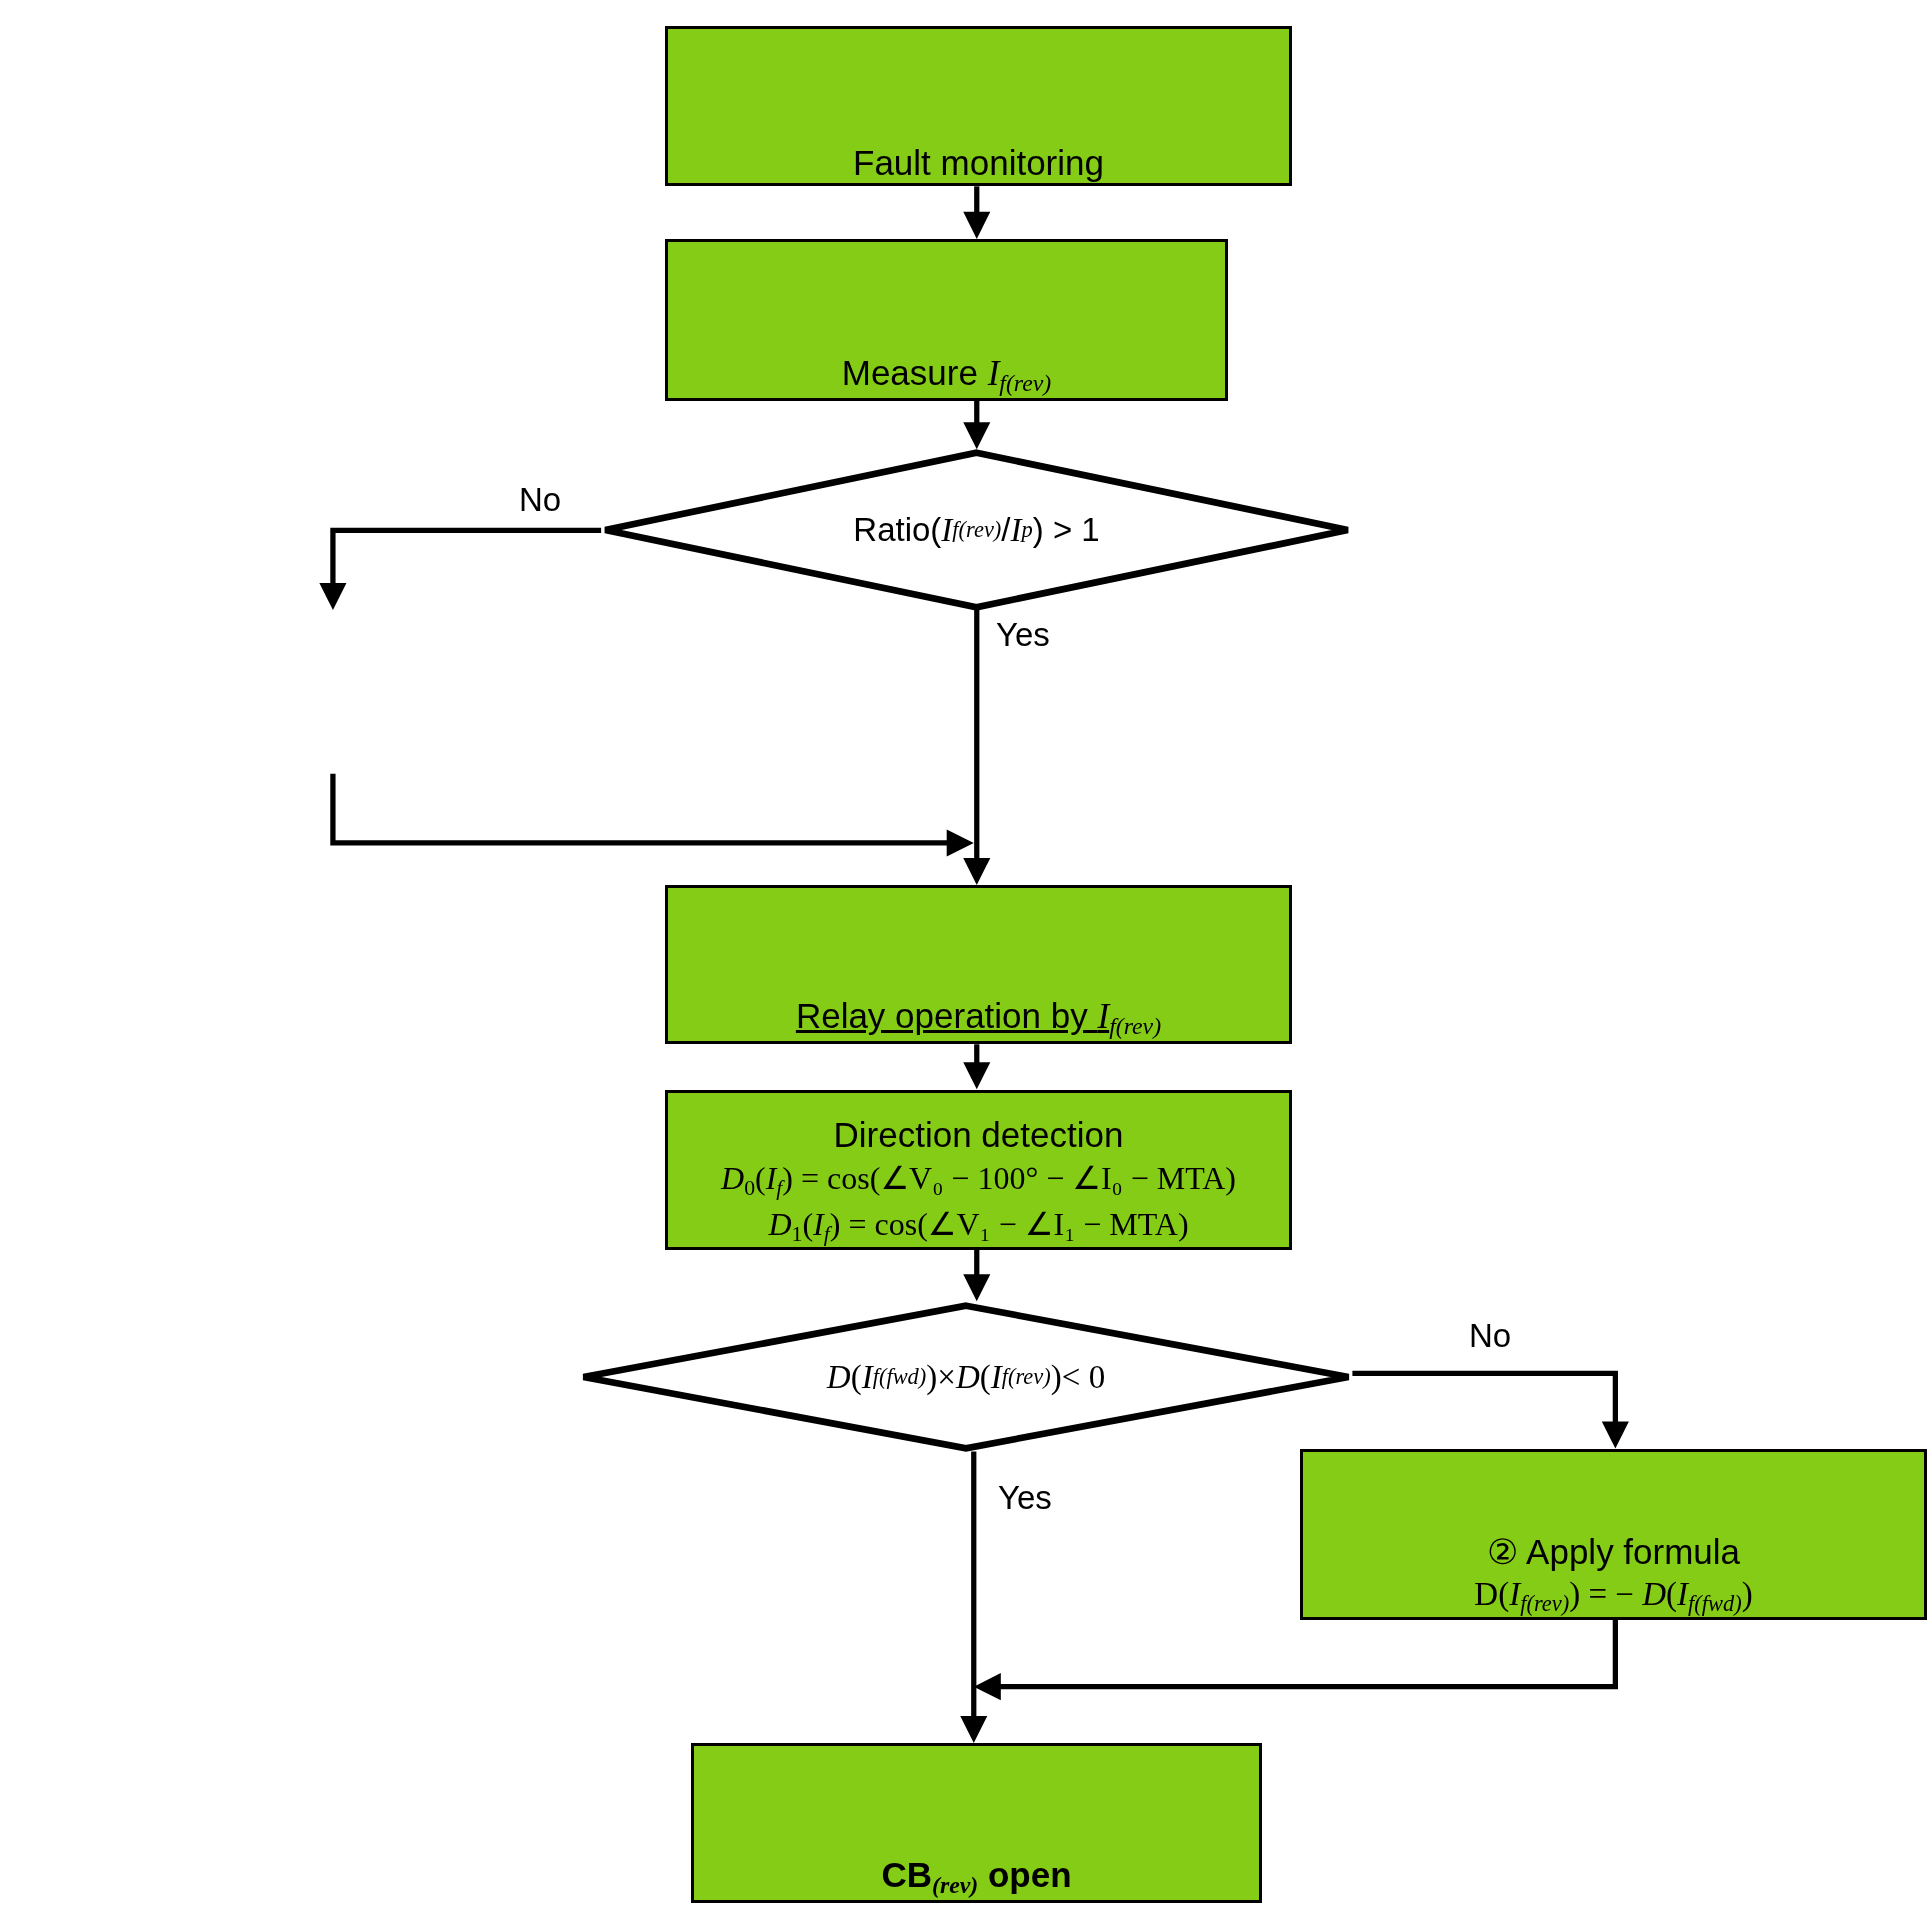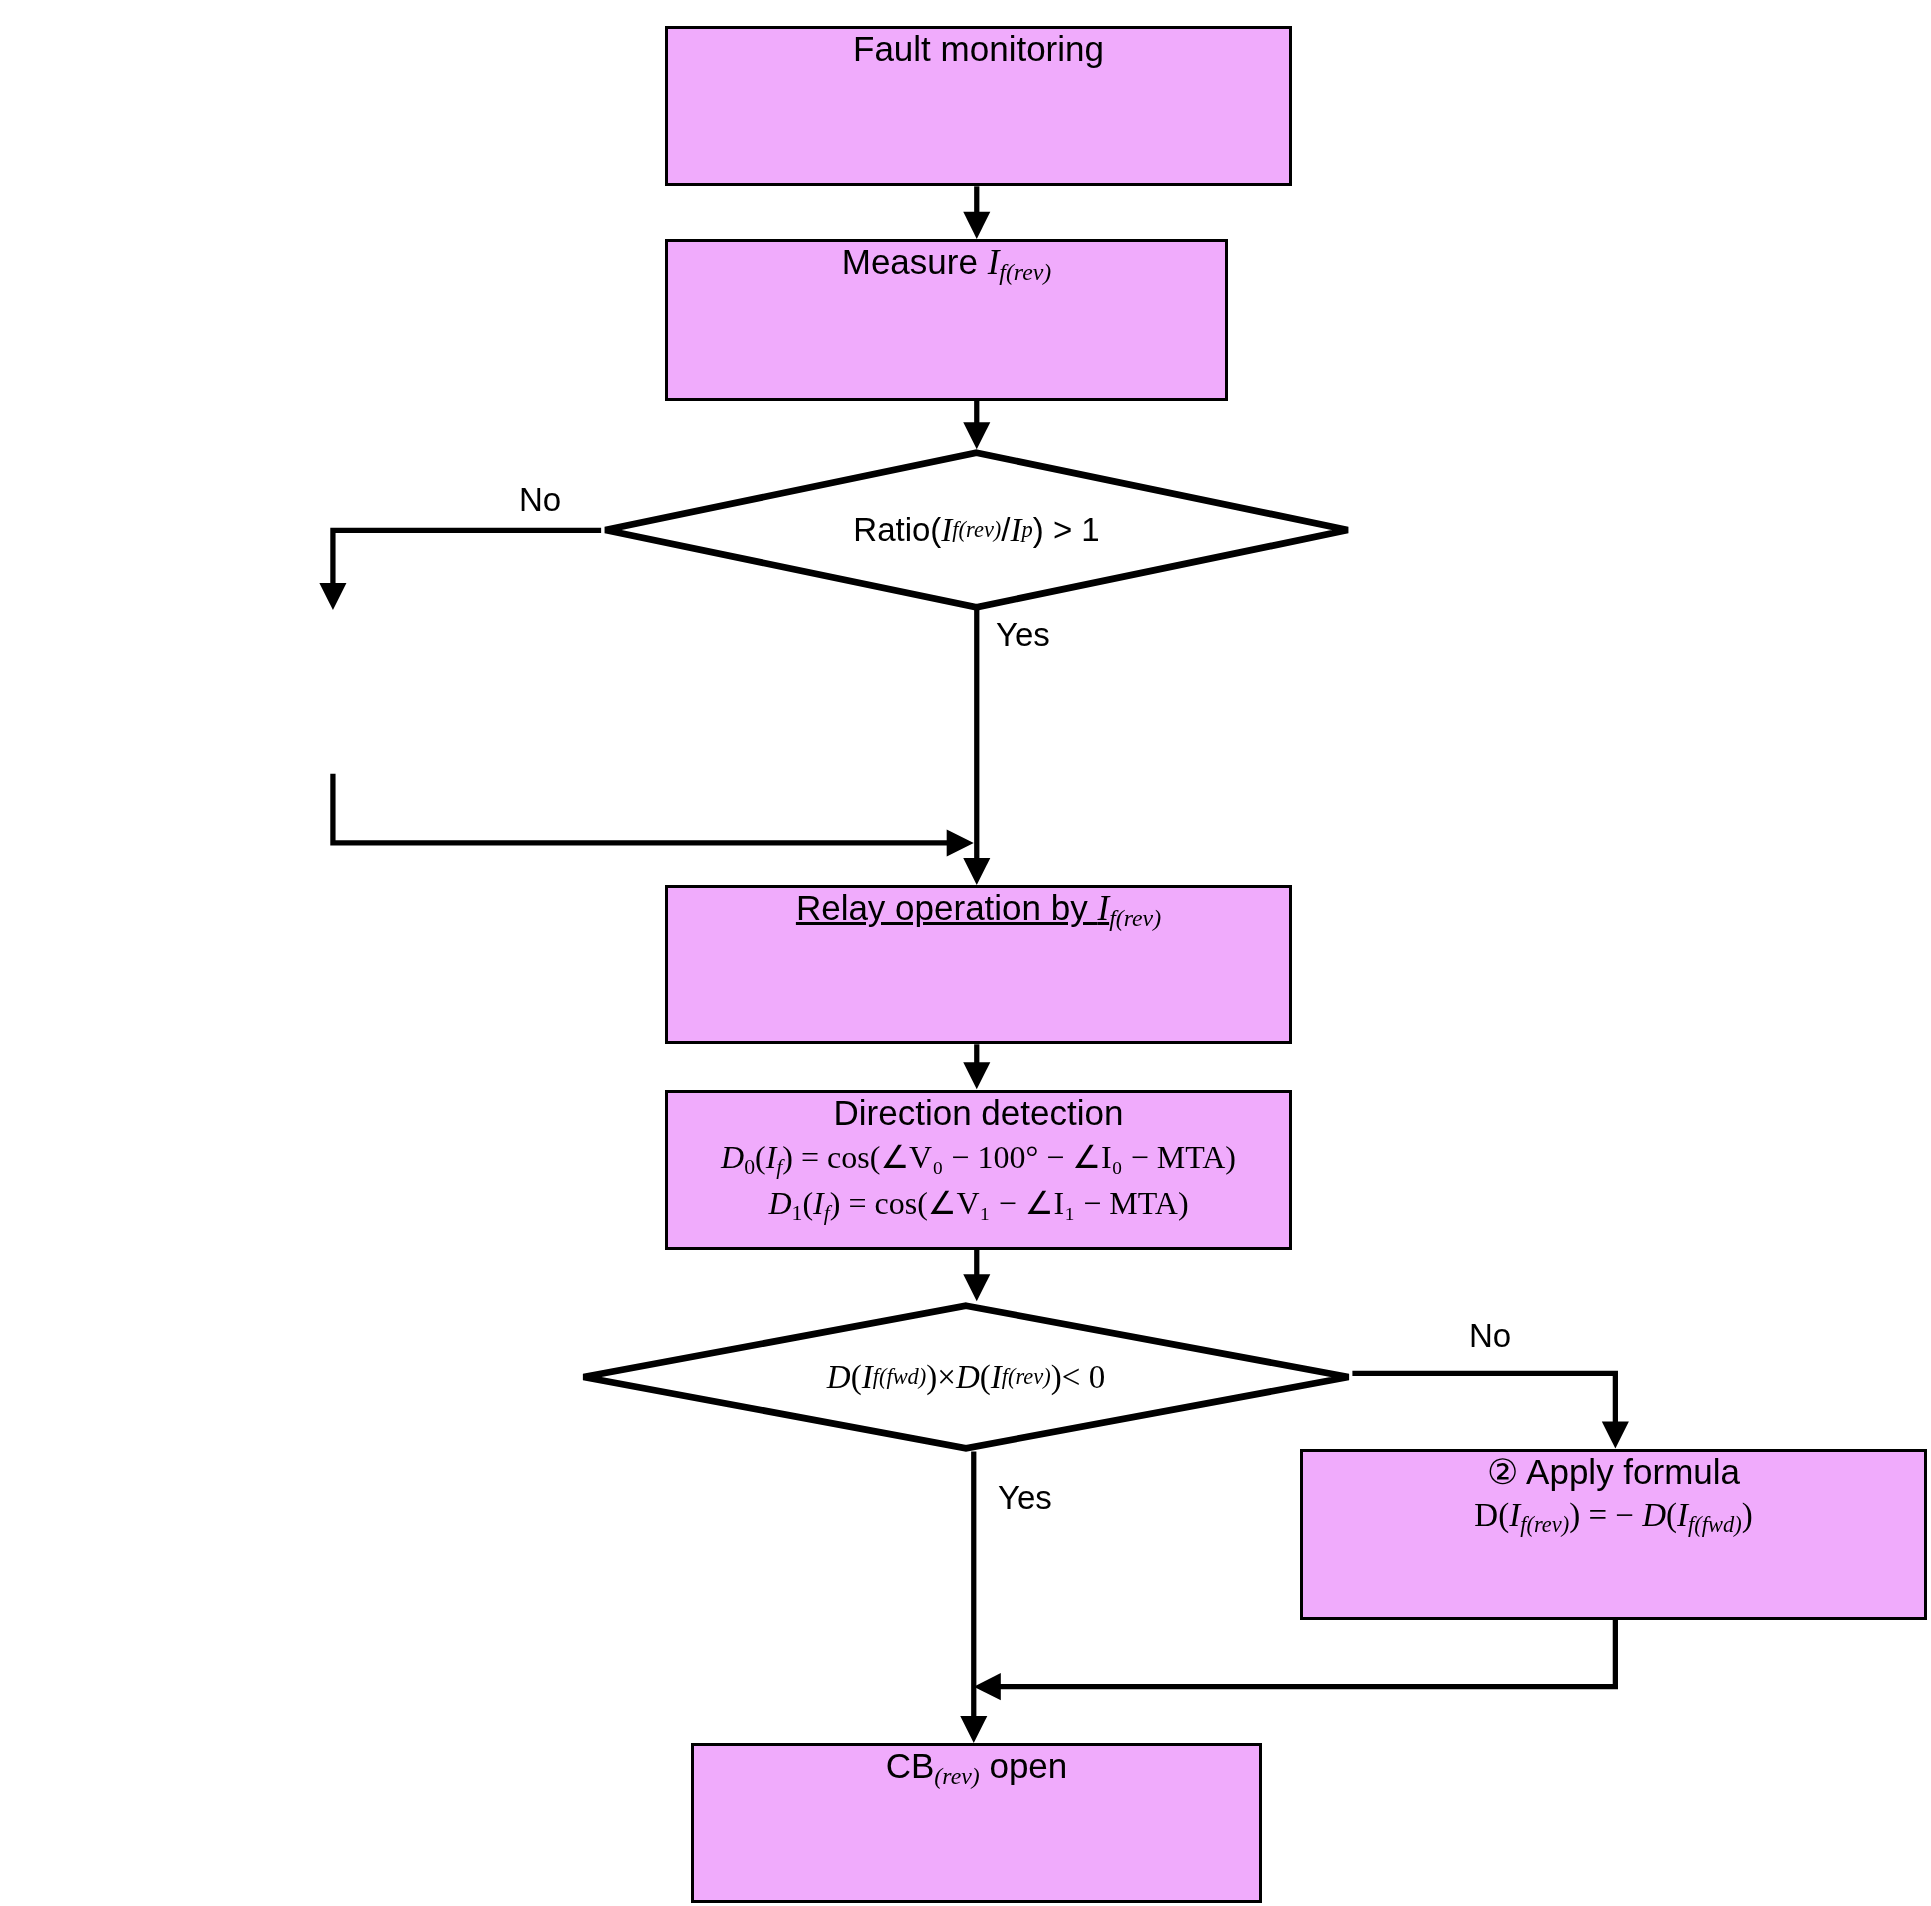--- a/index.html
+++ b/index.html
@@ -16,23 +16,23 @@
     width: 1931px;
     height: 1906px;
     background: #ffffff;
     overflow: hidden;
   }
   
   .node-box {
     position: absolute;
     box-sizing: border-box;
     border: 3.8px solid #000000;
-    background: #f0abfc;
+    background: #84cc16;
     display: flex;
-    align-items: flex-start;
+    align-items: flex-end;
     justify-content: center;
     text-align: center;
   }
   .node-text {
     font-size: 35px;
     line-height: 1.15;
     white-space: nowrap;
   }
   
   .diamond-wrap {
@@ -240,20 +240,20 @@
 
   <div class="node-box" style="left:1300px; top:1449px; width:627px; height:171px;">
     <div class="stack">
       <div class="title-line">② Apply formula</div>
       <div class="formula" style="font-size:33px;">
         <span class="mup">D</span><span class="mup">(</span><span class="mi">I</span><sub class="mi">f(rev)</sub><span class="mup">)</span><span class="mup"> = − </span><span class="mi">D</span><span class="mup">(</span><span class="mi">I</span><sub class="mi">f(fwd)</sub><span class="mup">)</span>
       </div>
     </div>
   </div>
 
-  <div class="node-box" style="left:691px; top:1743px; width:571px; height:160px;">
+  <div class="node-box" style="left:691px; top:1743px; width:571px; height:160px;font-weight:bold;">
     <span class="node-text">
       <span>CB</span><sub class="mi">(rev)</sub><span> open</span>
     </span>
   </div>
 
 </div>
 
 
 </body></html>

